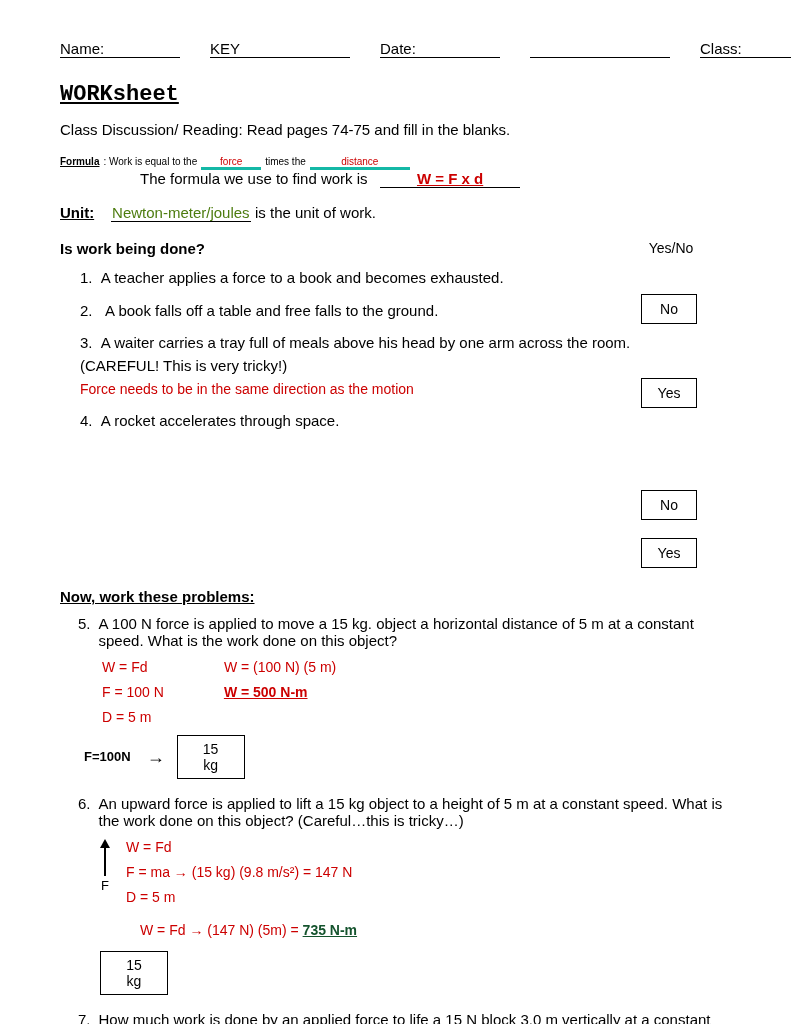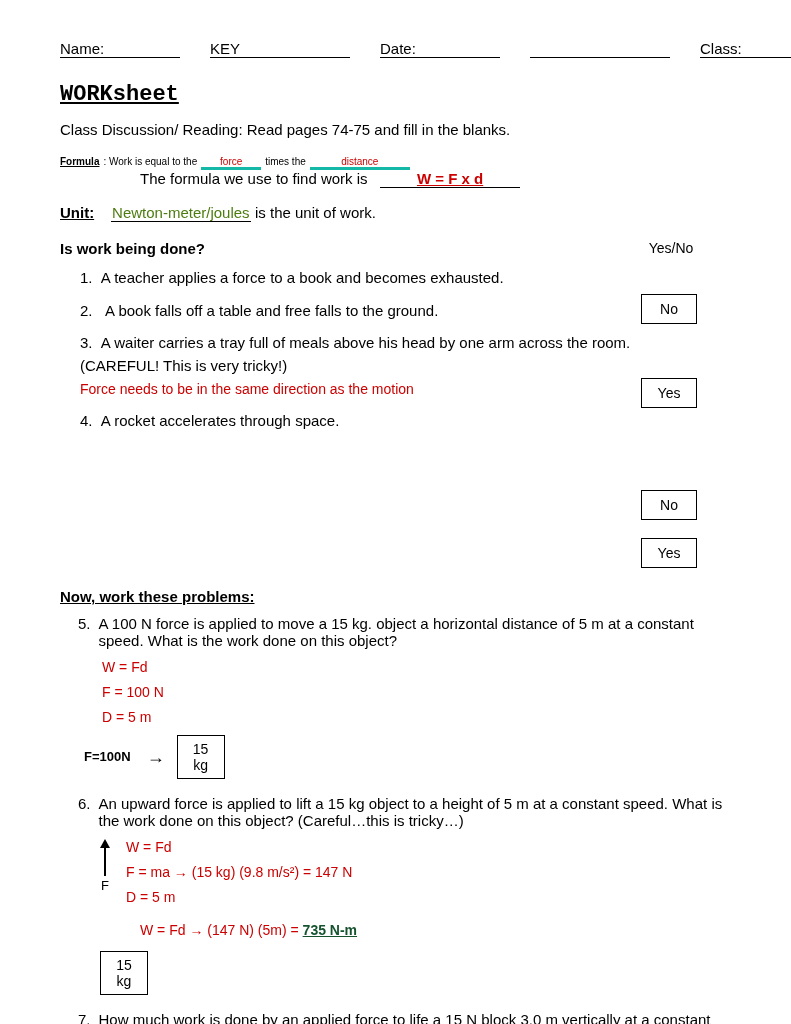--- a/index.html
+++ b/index.html
@@ -137,21 +137,21 @@
       margin: 8px 0 8px 0;
     }
     .force-arrow {
       display: flex;
       align-items: center;
       font-size: 13px;
       font-weight: bold;
     }
     .box-kg {
       border: 1px solid #000;
-      width: 48px;
+      width: 68px;
       min-height: 44px;
       display: flex;
       flex-direction: column;
       align-items: center;
       justify-content: center;
       font-size: 14px;
       padding: 4px;
     }
     .upward-arrow-shaft {
       width: 2px;
@@ -253,20 +253,24 @@
   <div style="display:flex; gap:8px; margin-bottom:6px; padding-left:18px;">
     <span>5.</span>
     <span>A 100 N force is applied to move a 15 kg. object a horizontal distance of 5 m at a constant speed.  What is the work done on this object?</span>
   </div>
   <div class="solution-cols" style="margin-left:42px;">
     <div class="solution-red">
       <div>W = Fd</div>
       <div>F = 100 N</div>
       <div>D = 5 m</div>
     </div>
+    <div class="solution-red">
+      <div>W = (100 N) (5 m)</div>
+      <div style="font-weight:bold; text-decoration:underline;">W = 500 N-m</div>
+    </div>
   </div>
 
   <div class="box-diagram" style="margin-left:24px; margin-top:4px;">
     <span class="force-arrow">F=100N</span>
     <span style="display:inline-flex; align-items:center; gap:0; margin-left:4px;">
       <span style="font-size:18px; font-weight:bold; line-height:1;">→</span>
     </span>
     <div class="box-kg">
       <span>15</span>
       <span>kg</span>

